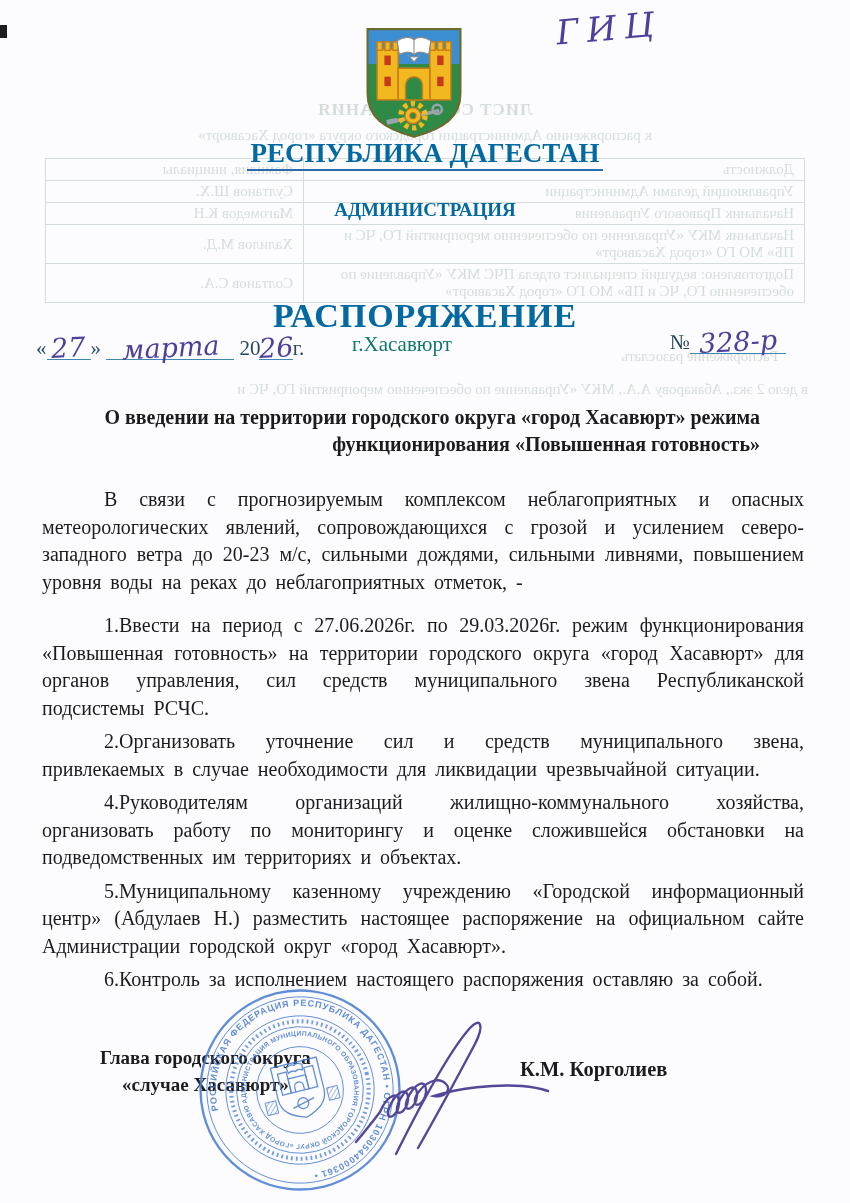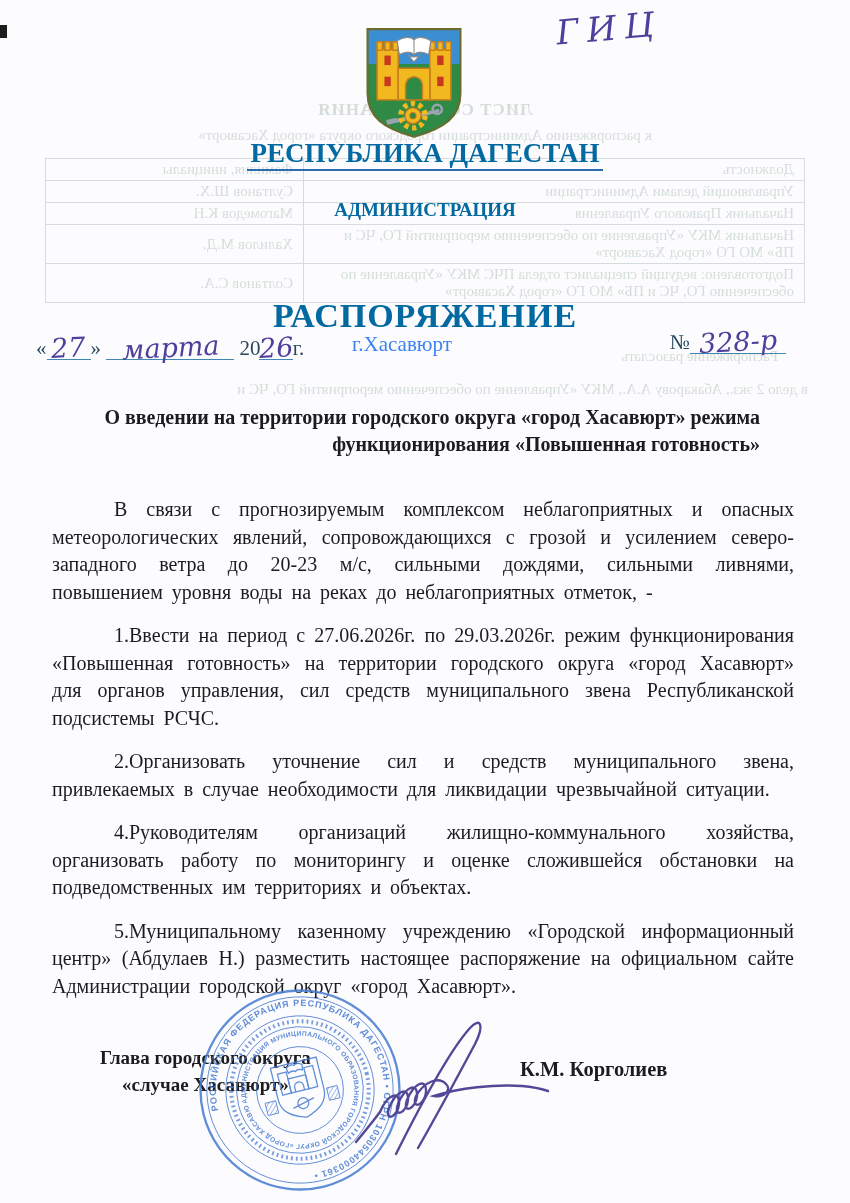--- a/index.html
+++ b/index.html
@@ -42,28 +42,28 @@
   .doctype{top:297px; font-size:34px; letter-spacing:1px;}
   
   .dateline{position:absolute; top:326px; left:36px; right:46px; height:42px; z-index:2; font-size:21px; color:#27475e;}
   .dl-left{position:absolute; left:0; top:6px; white-space:nowrap;}
   .fill{display:inline-block; border-bottom:1.6px solid #3f87b0; text-align:center; line-height:1;}
   .fill .hw{font-size:27px; display:inline-block; transform:rotate(-3deg); position:relative; top:2px;}
   .f-day{min-width:44px;}
   .f-month{min-width:128px;}
   .f-year{min-width:26px; margin-left:-2px;}
   .f-num{min-width:96px;}
-  .dl-city{position:absolute; left:316px; top:6px; color:#3b82f6;}
+  .dl-city{position:absolute; left:316px; top:6px; color:#0f766e;}
   .dl-num{position:absolute; right:18px; top:0; white-space:nowrap;}
   
   .subject{position:absolute; top:404px; left:90px; right:90px; z-index:1;
     text-align:right; font-weight:bold; font-size:20px; line-height:27px;}
   .bodytext{position:absolute; top:480px; left:36px; right:40px; z-index:1;
     font-size:20px; line-height:27.5px; text-align:justify; word-spacing:4px;}
-  .bodytext p{margin:16px; text-indent:62px;}
+  .bodytext p{margin:6px; text-indent:62px;}
   .bodytext p.intro{margin-bottom:16px;}
   
   .sig-title{position:absolute; left:100px; top:1044px; z-index:1; font-weight:bold; font-size:19px; line-height:27px;}
   .sig-title .t2{text-align:center;}
   .sig-name{position:absolute; left:520px; top:1058px; z-index:4; font-weight:bold; font-size:20.5px;}
   
   .stamp{position:absolute; left:196px; top:986px; z-index:3; opacity:.88;}
   .sig-ink{position:absolute; left:318px; top:1002px; z-index:4;}
 </style>
 </head>
@@ -166,20 +166,21 @@
   </div>
 
   <div class="subject">О введении на территории городского округа «город Хасавюрт» режима функционирования «Повышенная готовность»</div>
 
   <div class="bodytext">
     <p class="intro">В связи с прогнозируемым комплексом неблагоприятных и опасных метеорологических явлений, сопровождающихся с грозой и усилением северо-западного ветра до 20-23 м/с, сильными дождями, сильными ливнями, повышением уровня воды на реках до неблагоприятных отметок, -</p>
     <p>1.Ввести на период с 27.06.2026г. по 29.03.2026г. режим функционирования «Повышенная готовность» на территории городского округа «город Хасавюрт» для органов управления, сил средств муниципального звена Республиканской подсистемы РСЧС.</p>
     <p>2.Организовать уточнение сил и средств муниципального звена, привлекаемых в случае необходимости для ликвидации чрезвычайной ситуации.</p>
     <p>4.Руководителям организаций жилищно-коммунального хозяйства, организовать работу по мониторингу и оценке сложившейся обстановки на подведомственных им территориях и объектах.</p>
     <p>5.Муниципальному казенному учреждению «Городской информационный центр» (Абдулаев Н.) разместить настоящее распоряжение на официальном сайте Администрации городской округ «город Хасавюрт».</p>
+    <p>6.Контроль за исполнением настоящего распоряжения оставляю за собой.</p>
   </div>
 
   <div class="sig-title">
     <div>Глава городского округа</div>
     <div class="t2">«случае Хасавюрт»</div>
   </div>
   <div class="sig-name">К.М. Корголиев</div>
 
   <svg class="stamp" width="208" height="208" viewBox="0 0 230 230">
     <defs>

